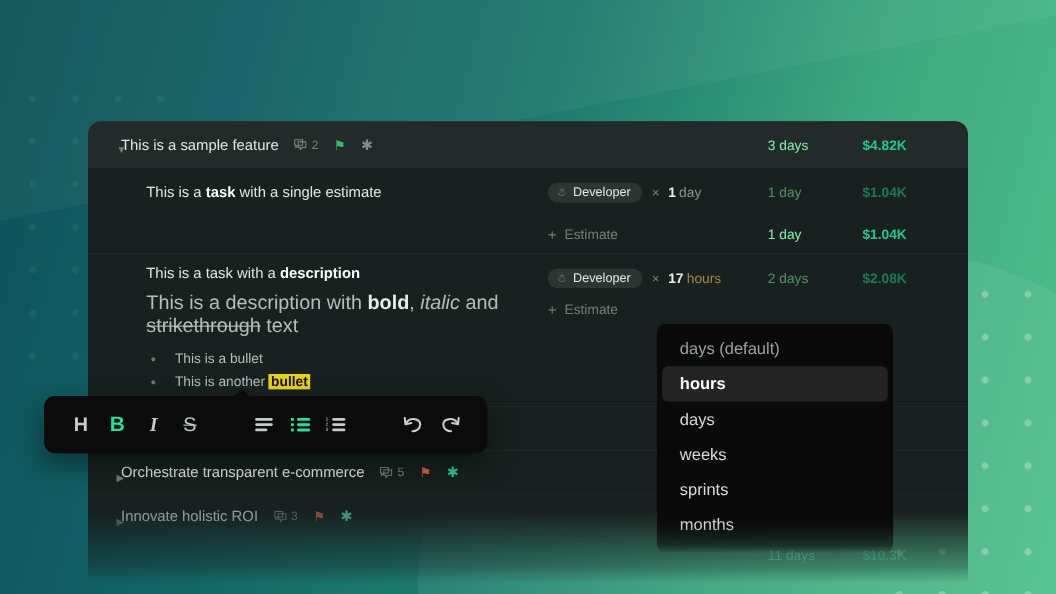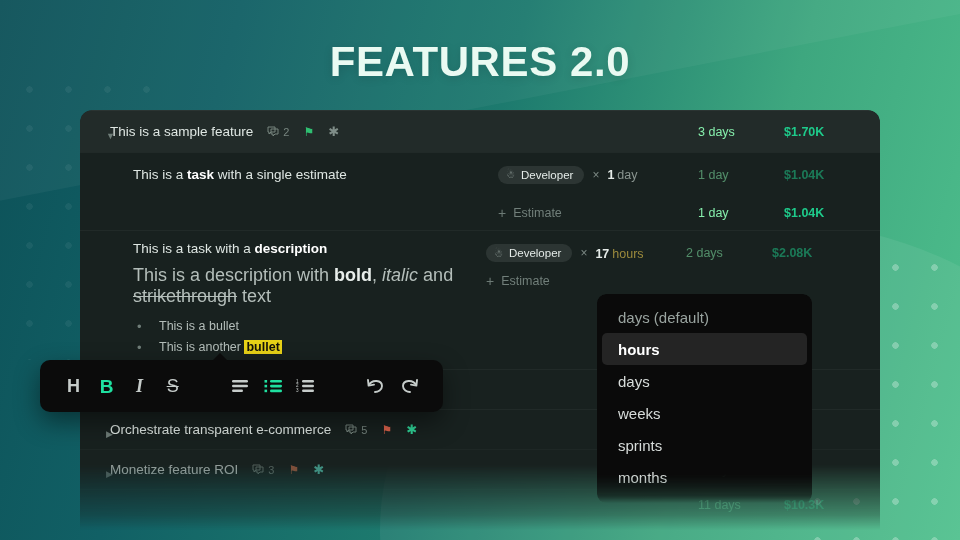--- a/index.html
+++ b/index.html
@@ -127,21 +127,21 @@
   .unitword { font-size: 12.5px; color: #8a9590; margin-left: 3px; }
   .unitword.amber { color: #9c8a3c; }
   .addest { display: inline-flex; align-items: center; gap: 7px; color: #717f7a; font-size: 12.5px; }
   .addest .plus { font-size: 14px; color: #6c7a75; }
 
   
   .desc-row {
     position: relative;
     background: #18211f;
     border-top: 1px solid rgba(255,255,255,0.045);
-    padding: 10px 12px 12px 53px;
+    padding: 10px 0 12px 53px;
     display: flex;
   }
   .desc-left { width: 380px; }
   .desc-h { font-size: 13.5px; color: #dfe7e3; margin-bottom: 9px; }
   .desc-h b { color: #fff; }
   .desc-p { font-size: 18px; color: #b4beba; margin-bottom: 9px; }
   .desc-p b { color: #e8eeeb; }
   .desc-p i { font-style: italic; }
   .desc-p s { text-decoration: line-through; }
   .bullets { list-style: none; font-size: 12.5px; color: #b4beba; }
@@ -205,42 +205,41 @@
 </head>
 <body>
 
 <div id="stage">
 
   <div class="bg-diag"></div>
   <div class="bg-arc"></div>
   <div class="bg-dots-left"></div>
   <div class="bg-dots-right"></div>
 
-  <div id="page-title">FEATURES 2.0</div>
 
   <div id="card">
 
 
     <div class="row feature">
       <span class="caret down"></span>
       <span class="row-title">This is a sample feature</span>
       <span class="meta">
         <span class="mi">
           <svg width="12" height="11" viewBox="0 0 12 11">
             <path d="M1 1h7v5H4L2 8V6H1z" fill="none" stroke="#77857f" stroke-width="1"></path>
             <path d="M4 3h7v5H8l-2 2V8H4z" fill="none" stroke="#77857f" stroke-width="1"></path>
           </svg>
           <span>2</span>
         </span>
         <span class="flag" style="color:#2fbf71">⚑</span>
         <span class="snow" style="color:#7f8d88">✱</span>
       </span>
       <span class="spacer"></span>
       <span class="units">3 days</span>
-      <span class="total">$1.70K</span>
+      <span class="total">$4.82K</span>
     </div>
 
     <div class="row task">
       <span class="row-title"><span>This is a </span><b>task</b><span> with a single estimate</span></span>
       <span class="spacer"></span>
       <span class="assign">
         <span class="pill">
           <span class="av">☃︎</span>
           <span>Developer</span>
         </span>
@@ -329,21 +328,21 @@
         <span class="flag" style="color:#d9614a">⚑</span>
         <span class="snow" style="color:#2fd397">✱</span>
       </span>
       <span class="spacer"></span>
       <span class="units">0 days</span>
       <span class="total"></span>
     </div>
 
     <div class="row" style="min-height:40px;opacity:0.62;">
       <span class="caret right"></span>
-      <span class="row-title">Monetize feature ROI</span>
+      <span class="row-title">Innovate holistic ROI</span>
       <span class="meta">
         <span class="mi">
           <svg width="12" height="11" viewBox="0 0 12 11">
             <path d="M1 1h7v5H4L2 8V6H1z" fill="none" stroke="#77857f" stroke-width="1"></path>
             <path d="M4 3h7v5H8l-2 2V8H4z" fill="none" stroke="#77857f" stroke-width="1"></path>
           </svg>
           <span>3</span>
         </span>
         <span class="flag" style="color:#c06a4a">⚑</span>
         <span class="snow" style="color:#5cd6c0">✱</span>

